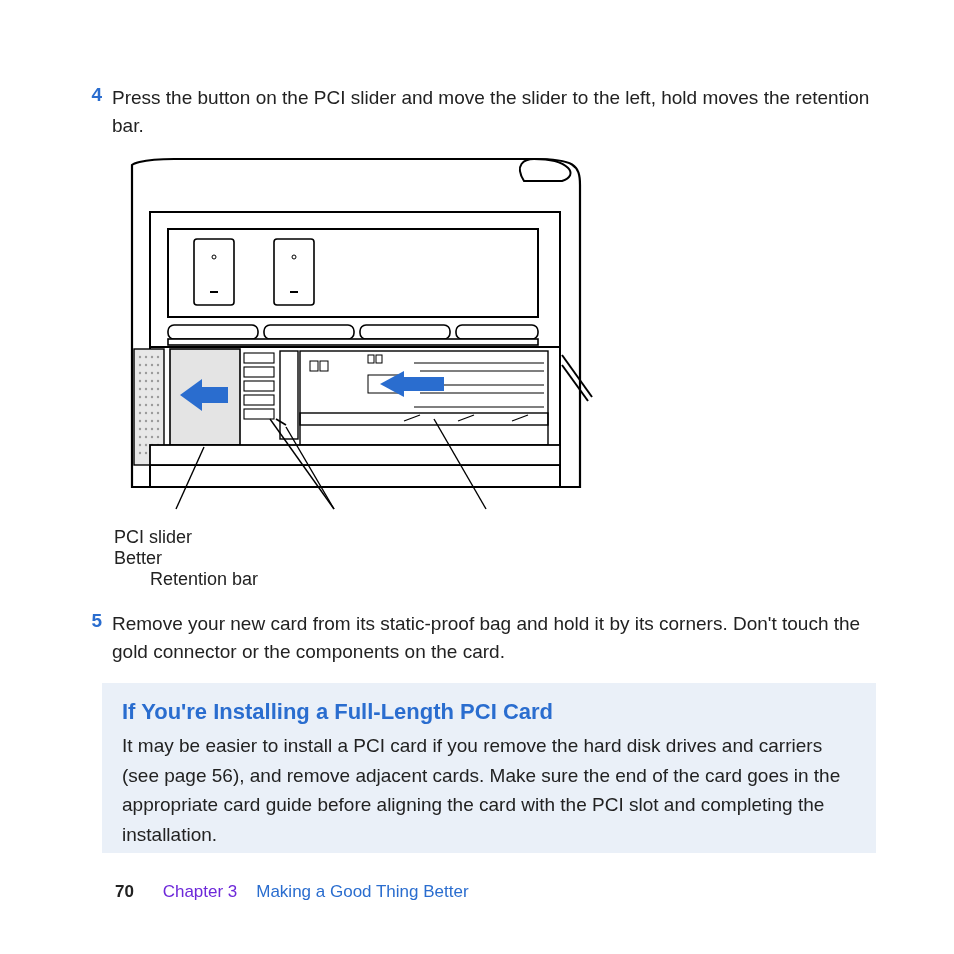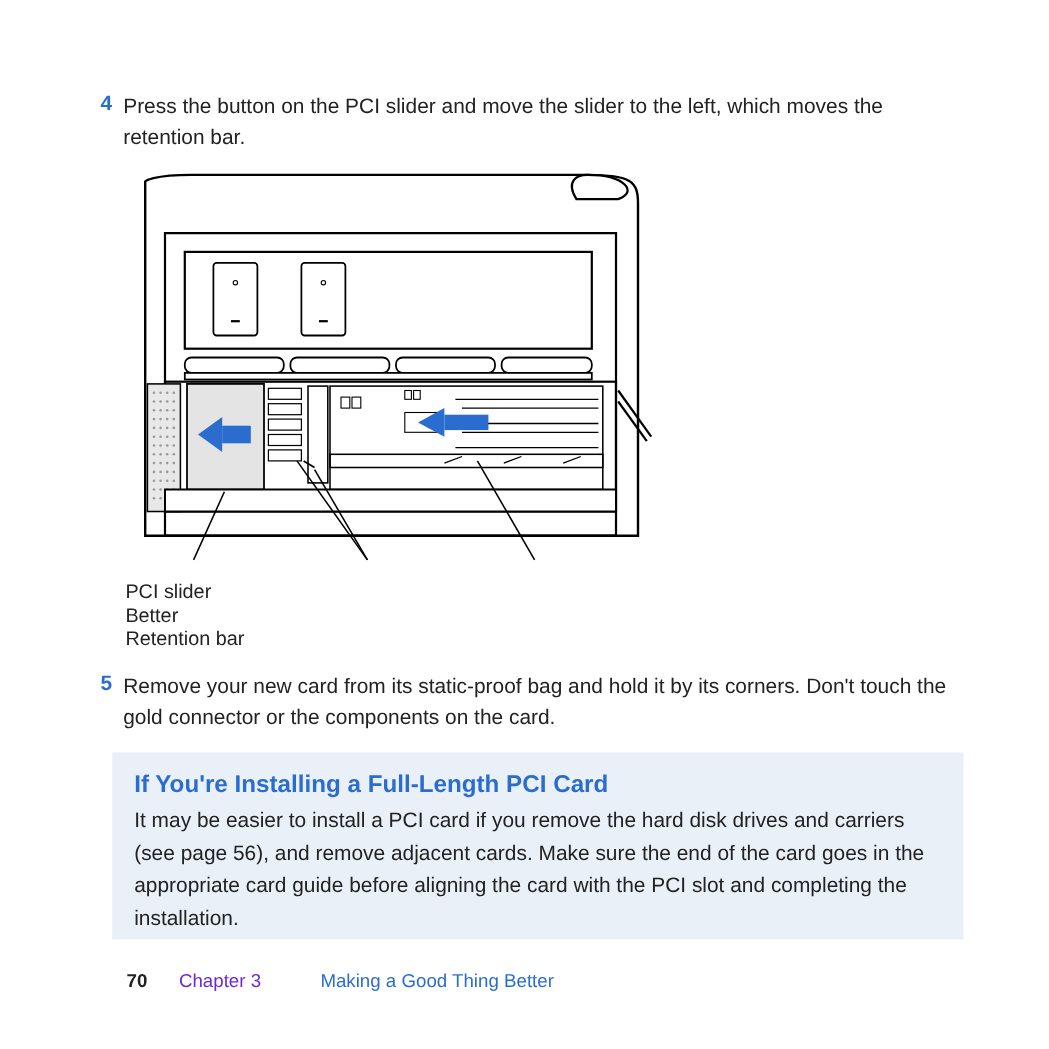--- a/index.html
+++ b/index.html
@@ -44,21 +44,21 @@
   }
   .labels-row {
     margin: 6px 0 20px 36px;
     display: flex;
     font-size: 18px;
     color: #222;
     flex-direction: column;
   }
   .labels-row .lab1 { width: 185px; }
   .labels-row .lab2 { width: 150px; }
-  .labels-row .lab3 { flex: 1; }
+  .labels-row .lab3 { flex: 1; margin-left: 36px; }
   .callout {
     margin: 18px 0 0 24px;
     background: #eaf0f8;
     padding: 16px 20px 4px 20px;
   }
   .callout-title {
     color: #2a6dcf;
     font-weight: 700;
     font-size: 22px;
     margin-bottom: 6px;
@@ -80,33 +80,32 @@
     margin-right: 24px;
     margin-left: 43px;
   }
   .footer .chap-label {
     font-weight: 400;
     color: #6d28d9;
   }
   .footer .chap-title {
     color: #2a6dcf;
     font-weight: 500;
-    margin-left: 35px;
   }
 </style>
 </head>
 <body>
 
 <div class="page">
 
   <div class="content">
 
     <div class="step">
       <div class="step-num">4</div>
-      <div class="step-text">Press the button on the PCI slider and move the slider to the left, which moves the retention bar.</div>
+      <div class="step-text">Press the button on the PCI slider and move the slider to the left, hold moves the retention bar.</div>
     </div>
 
     <div class="figure">
       <svg width="480" height="360" viewBox="0 0 480 360">
 
         <path d="M18,8 
                  C18,8 24,2 60,2 
                  L420,2 
                  C460,2 466,8 466,28
                  L466,330

